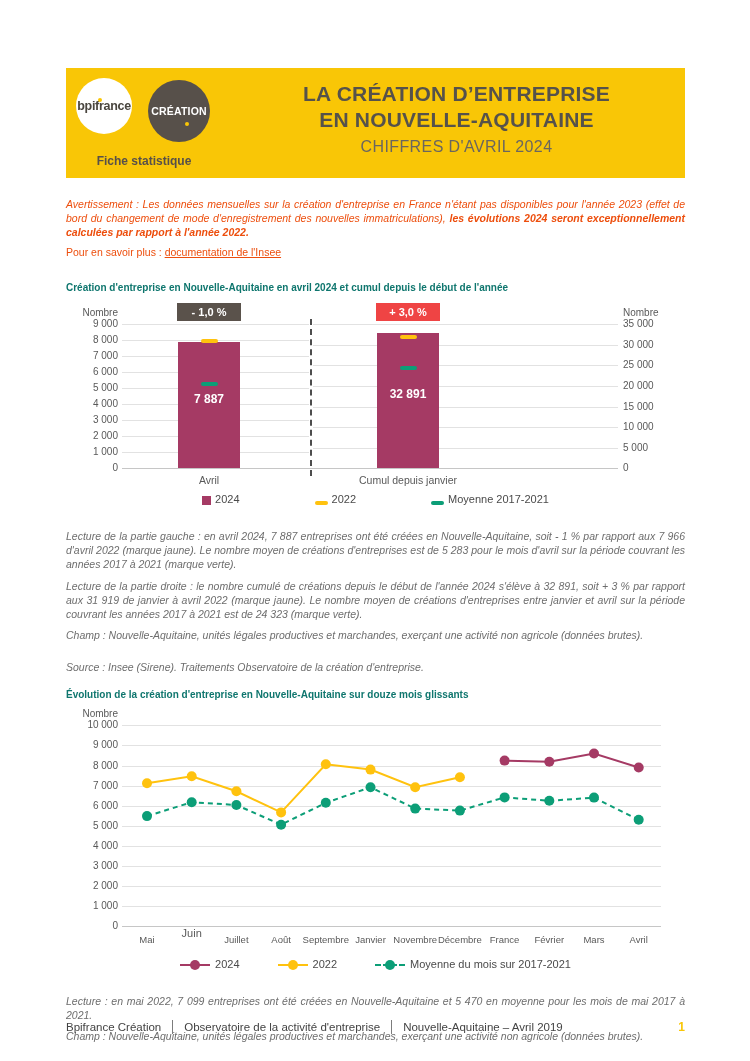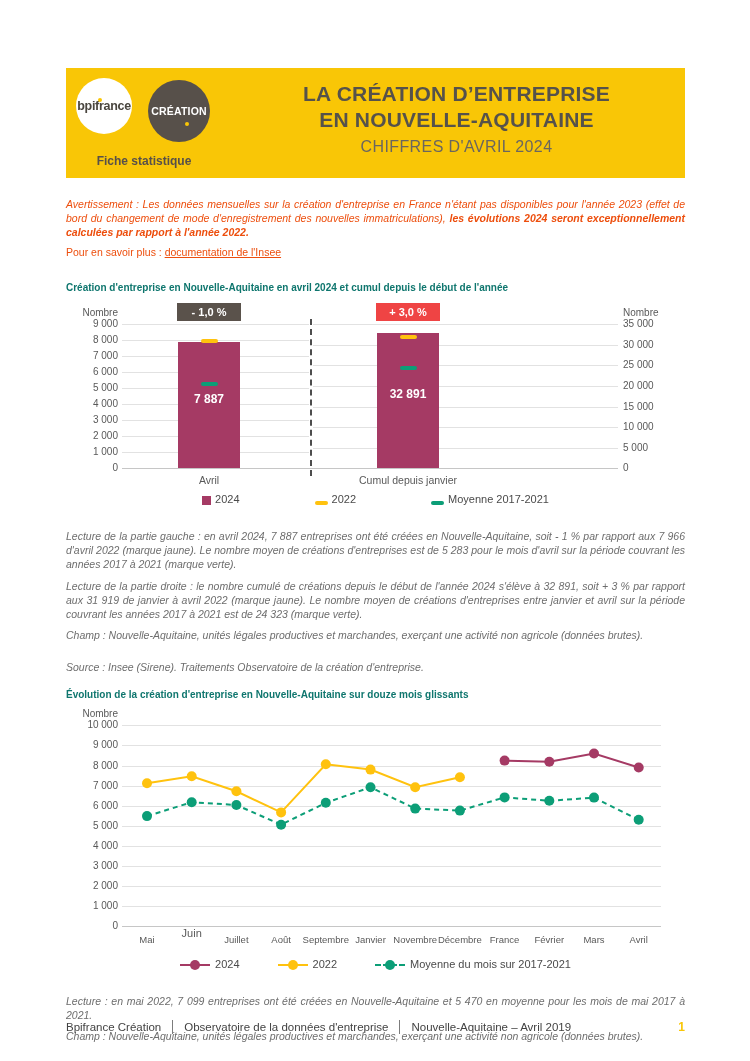--- a/index.html
+++ b/index.html
@@ -255,18 +255,18 @@
         </div>
       </div>
     <p class="lecture">Lecture : en mai 2022, 7 099 entreprises ont été créées en Nouvelle-Aquitaine et 5 470 en moyenne pour les mois de mai 2017 à 2021.</p>
     <p class="lecture champ">Champ : Nouvelle-Aquitaine, unités légales productives et marchandes, exerçant une activité non agricole (données brutes).</p>
     <p class="lecture source">Source : Insee (Sirene). Traitements Observatoire de la création d'entreprise.</p>
   </div>
 
   <footer class="footer">
     <span>Bpifrance Création</span>
     <span class="sep"></span>
-    <span>Observatoire de la données d'entreprise</span>
+    <span>Observatoire de la activité d'entreprise</span>
     <span class="sep"></span>
     <span>Nouvelle-Aquitaine – Avril 2019</span>
     <span class="page-num">1</span>
   </footer>
 </div>
 
 </body></html>

